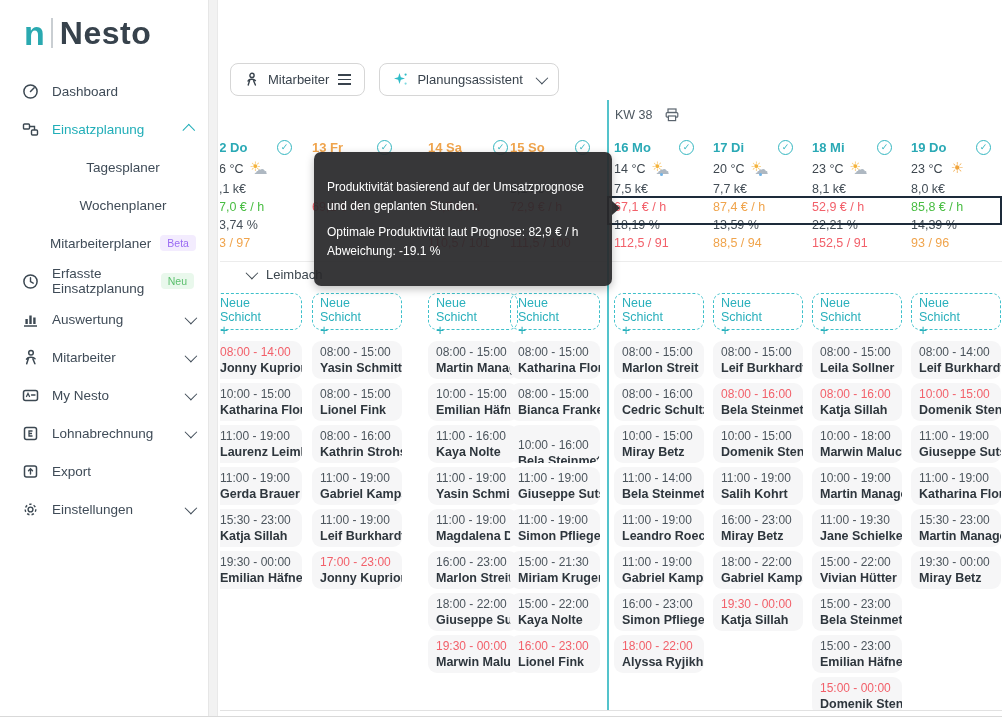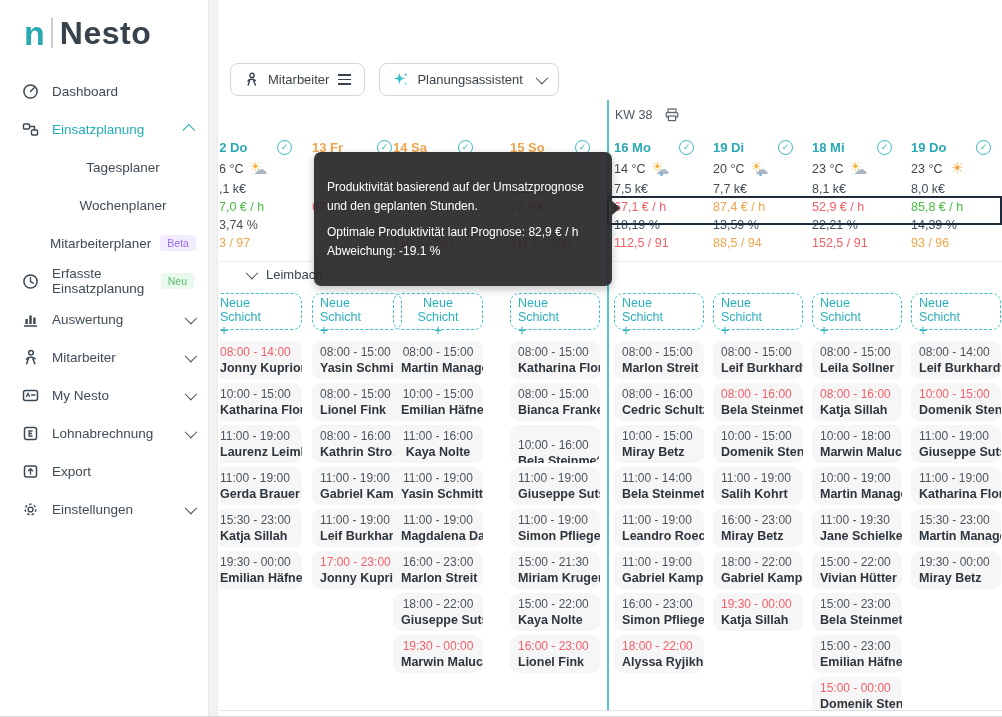--- a/index.html
+++ b/index.html
@@ -315,21 +315,21 @@
             <div class="card">
               <div class="t" style="color: rgb(75, 84, 92);">11:00 - 19:00</div>
               <div class="n">Leif Burkhardt</div>
             </div>
             <div class="card">
               <div class="t" style="color: rgb(242, 96, 106);">17:00 - 23:00</div>
               <div class="n">Jonny Kuprion</div>
             </div>
           </div>
         </div>
-        <div class="col" style="left: 173px; text-align: center;">
+        <div class="col" style="left: 208px;">
           <div class="day-row">
             <span style="color: rgb(240, 164, 76);">14 Sa</span>
             <span class="check">✓</span>
           </div>
           <div class="temp-row">
             <span></span>
           </div>
           <div class="stat" style="color: rgb(69, 79, 88);"></div>
           <div class="stat" style="color: rgb(242, 96, 106);">74,7 € / h</div>
           <div class="stat" style="color: rgb(69, 79, 88);"></div>
@@ -475,21 +475,21 @@
               <div class="n">Simon Pflieger</div>
             </div>
             <div class="card">
               <div class="t" style="color: rgb(242, 96, 106);">18:00 - 22:00</div>
               <div class="n">Alyssa Ryjikh</div>
             </div>
           </div>
         </div>
         <div class="col" style="left: 493px;">
           <div class="day-row">
-            <span style="color: rgb(42, 169, 181);">19 Di</span>
+            <span style="color: rgb(42, 169, 181);">17 Di</span>
             <span class="check">✓</span>
           </div>
           <div class="temp-row">
             <span>20 °C</span>
             <span class="weather">
               <span class="sun">☀</span>
               <span class="cloud">☁</span>
               <span class="drop"></span>
             </span>
           </div>

